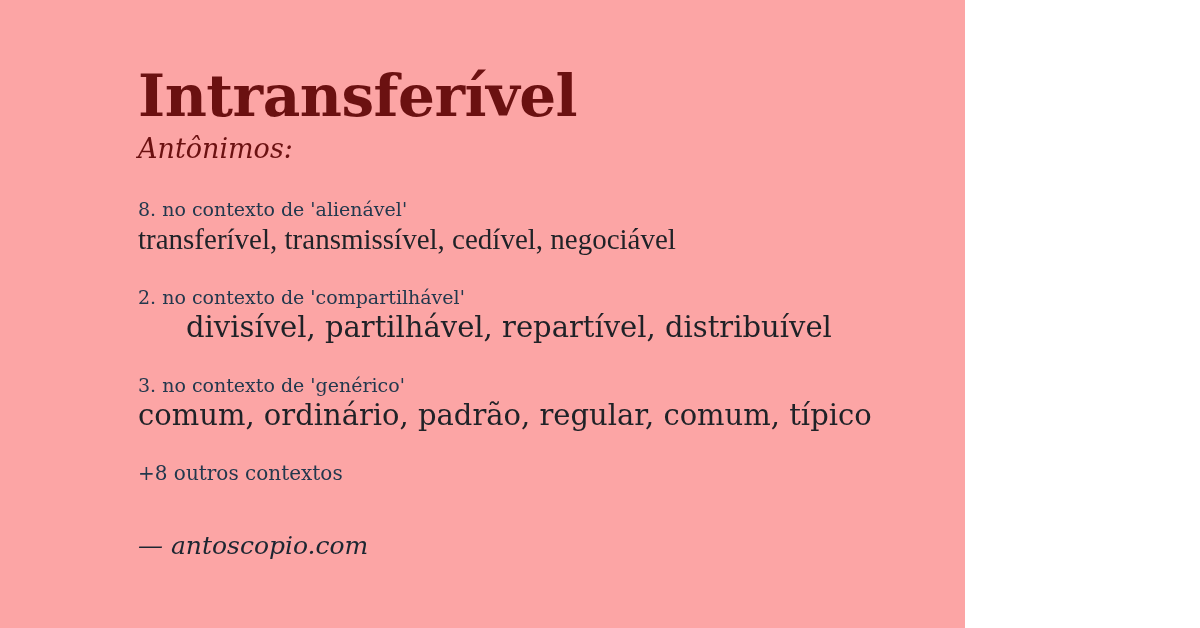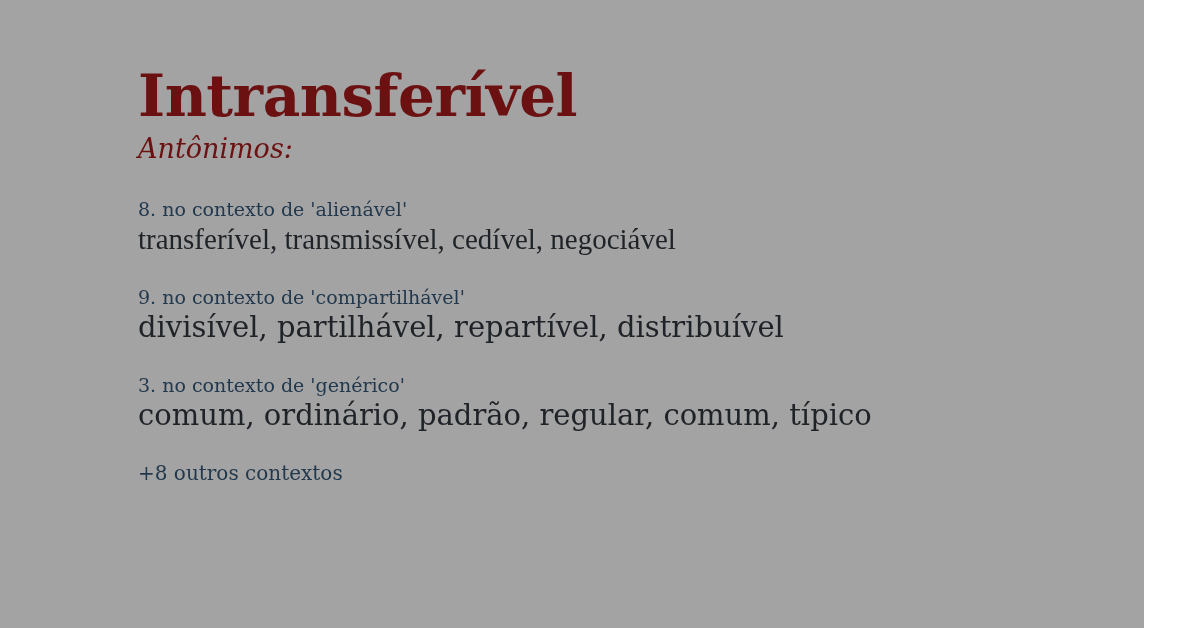--- a/index.html
+++ b/index.html
@@ -4,23 +4,23 @@
 <style>
   * { margin: 0; padding: 0; box-sizing: border-box; }
   html, body { width: 1200px; height: 628px; }
   body {
     background: #ffffff;
     font-family: "DejaVu Serif", "Liberation Serif", serif;
     overflow: hidden;
   }
   .card {
     position: relative;
-    width: 1144px;
+    width: 965px;
     height: 628px;
-    background: #a3a3a3;
+    background: #fca5a5;
   }
   .abs { position: absolute; left: 138px; white-space: nowrap; line-height: 1; }
 
   .word-title {
     top: 67px;
     font-size: 58px;
     font-weight: 700;
     color: #6b1111;
     letter-spacing: -0.5px;
   }
@@ -35,21 +35,21 @@
     font-size: 19px;
     color: #22384d;
   }
   .ctx-words {
     font-size: 29px;
     color: #1f2227;
   }
   .ctx1-label  { top: 200px; }
   .ctx1-words  { top: 225px; font-family: Liberation Serif, serif; }
   .ctx2-label  { top: 288px; }
-  .ctx2-words  { top: 313px; }
+  .ctx2-words  { top: 313px; margin-left: 48px; }
   .ctx3-label  { top: 376px; }
   .ctx3-words  { top: 401px; }
   .more-contexts {
     top: 463px;
     font-size: 20px;
     color: #22384d;
     text-decoration: none;
     cursor: pointer;
   }
   .attribution {
@@ -65,22 +65,23 @@
 
 <div class="card">
 
   <h1 class="abs word-title">Intransferível</h1>
 
   <div class="abs section-label">Antônimos:</div>
 
   <div class="abs ctx-label ctx1-label">8. no contexto de 'alienável'</div>
   <div class="abs ctx-words ctx1-words">transferível, transmissível, cedível, negociável</div>
 
-  <div class="abs ctx-label ctx2-label">9. no contexto de 'compartilhável'</div>
+  <div class="abs ctx-label ctx2-label">2. no contexto de 'compartilhável'</div>
   <div class="abs ctx-words ctx2-words">divisível, partilhável, repartível, distribuível</div>
 
   <div class="abs ctx-label ctx3-label">3. no contexto de 'genérico'</div>
   <div class="abs ctx-words ctx3-words">comum, ordinário, padrão, regular, comum, típico</div>
 
   <div class="abs more-contexts">+8 outros contextos</div>
 
+  <div class="abs attribution">— antoscopio.com</div>
 
 </div>
 
 </body></html>

